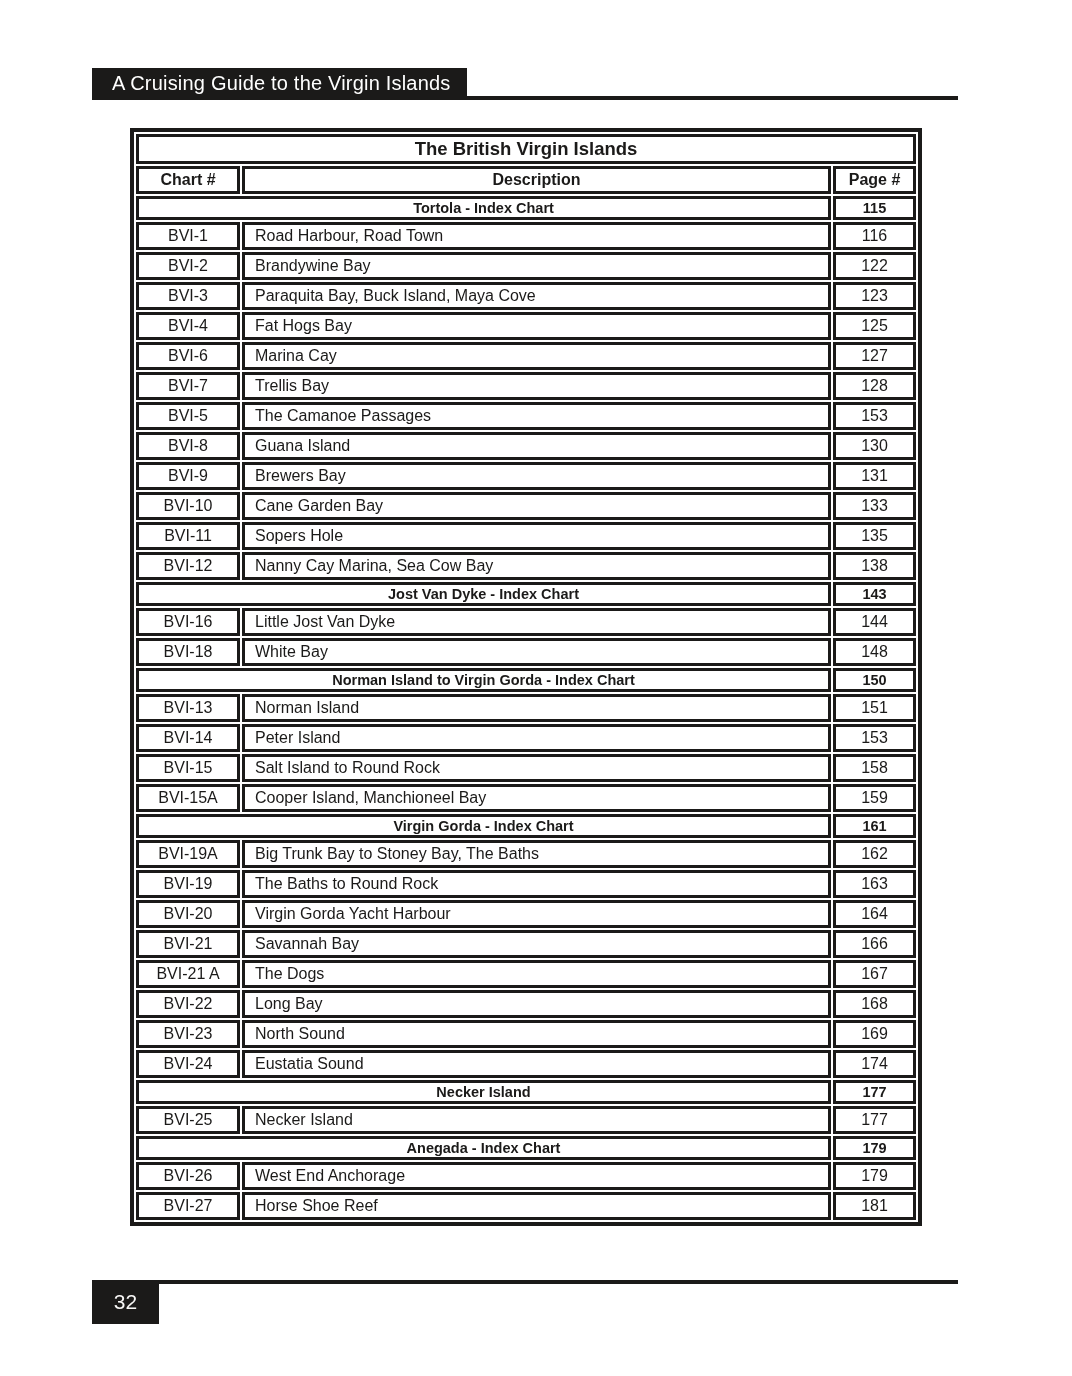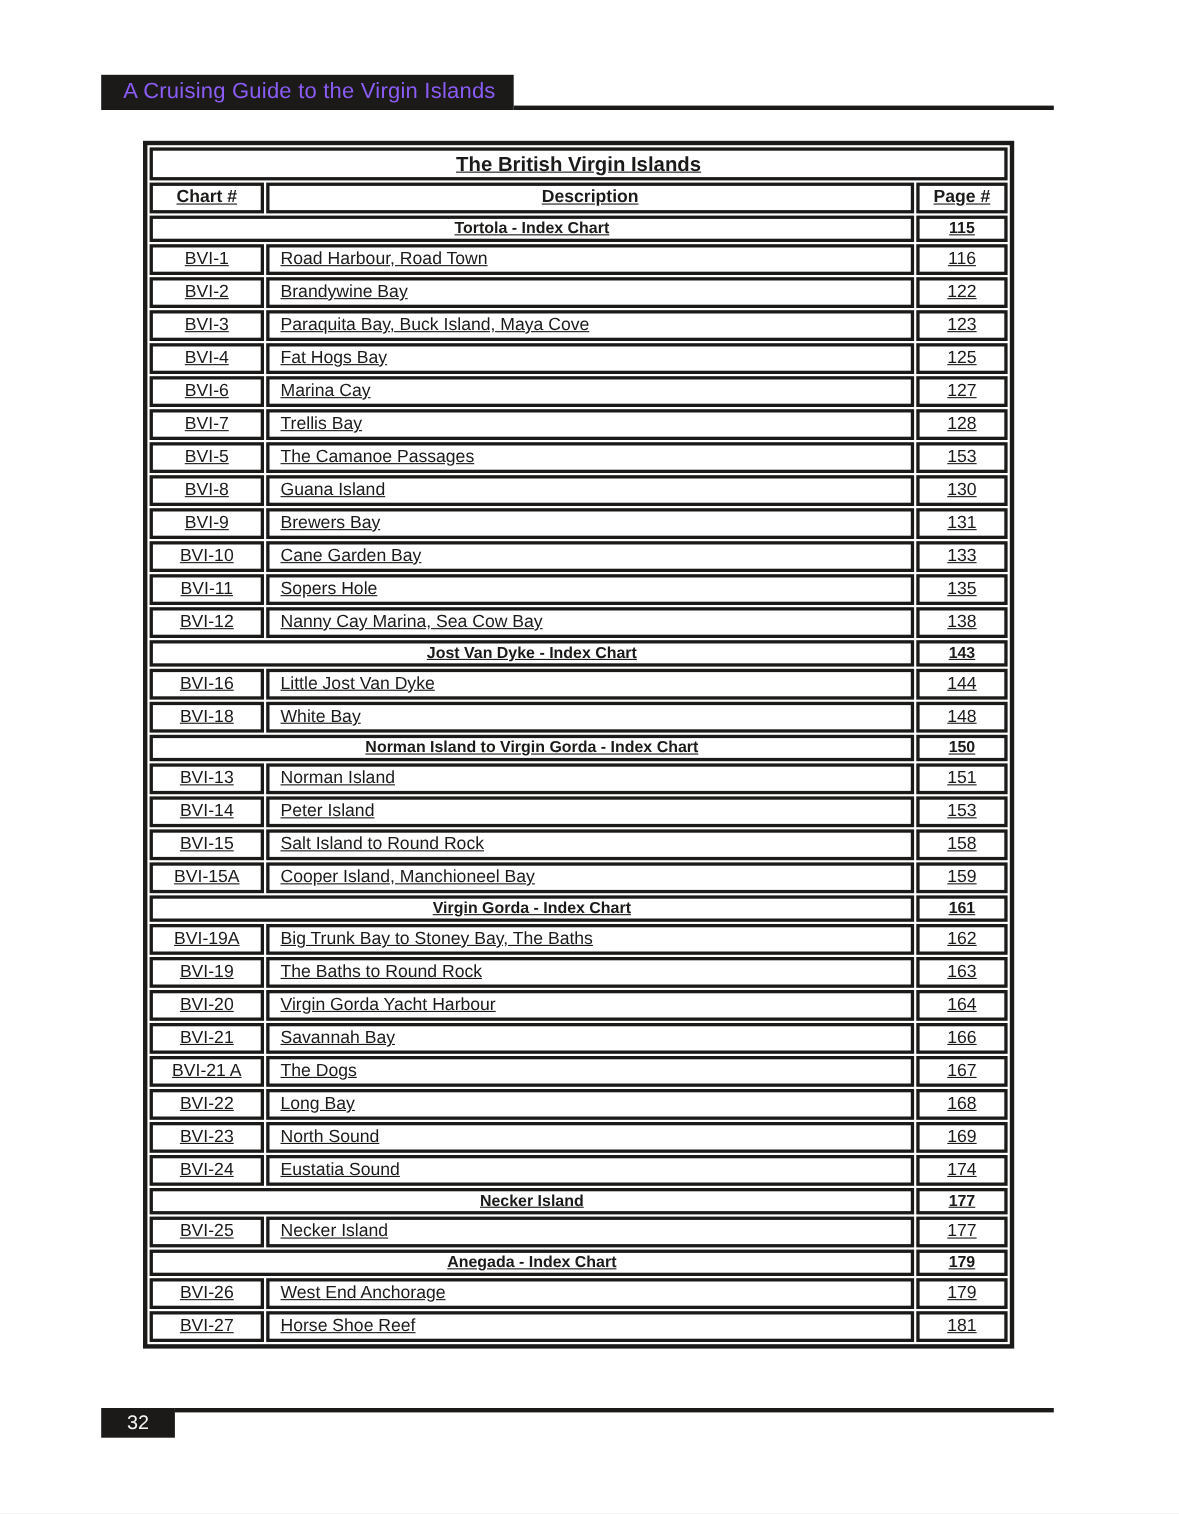--- a/index.html
+++ b/index.html
@@ -22,21 +22,21 @@
   .header {
     position: absolute;
     left: 92px;
     top: 68px;
     width: 866px;
     display: flex;
     align-items: flex-end;
   }
   .header-band {
     background: var(--ink);
-    color: #8b5cf6;
+    color: #ffffff;
     height: 30px;
     padding: 0 16px 2px 20px;
     display: flex;
     align-items: center;
     font-size: 20px;
     letter-spacing: 0.2px;
     white-space: nowrap;
   }
   .header-rule {
     flex: 1;
@@ -51,21 +51,21 @@
     top: 128px;
     width: 792px;
     box-sizing: border-box;
     border: 4px solid var(--ink);
     background: var(--paper);
     display: flex;
     flex-direction: column;
     gap: 2px;
     padding: 2px;
   }
-  .trow { display: flex; gap: 2px; text-decoration: underline; }
+  .trow { display: flex; gap: 2px; }
   .cell {
     border: 3px solid var(--ink);
     box-sizing: border-box;
     background: var(--paper);
     display: flex;
     align-items: center;
     justify-content: center;
     overflow: hidden;
     white-space: nowrap;
   }
@@ -85,25 +85,25 @@
     left: 92px;
     top: 1280px;
     width: 866px;
     display: flex;
     align-items: flex-start;
   }
   .page-num-box {
     background: var(--ink);
     color: #f7f6f5;
     width: 67px;
-    height: 27px;
+    height: 44px;
     display: flex;
     align-items: center;
     justify-content: center;
-    font-size: 18px;
+    font-size: 21px;
   }
   .footer-rule {
     flex: 1;
     height: 4px;
     background: var(--ink);
   }
 </style>
 </head>
 <body>
 

